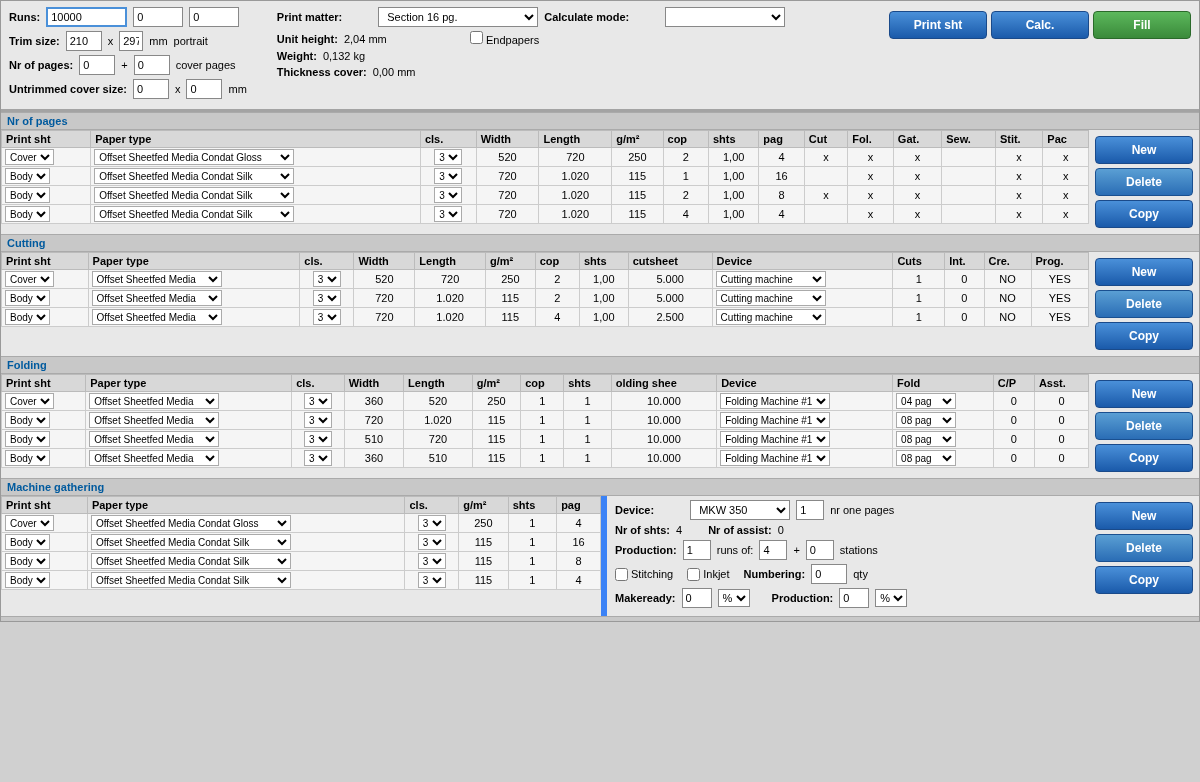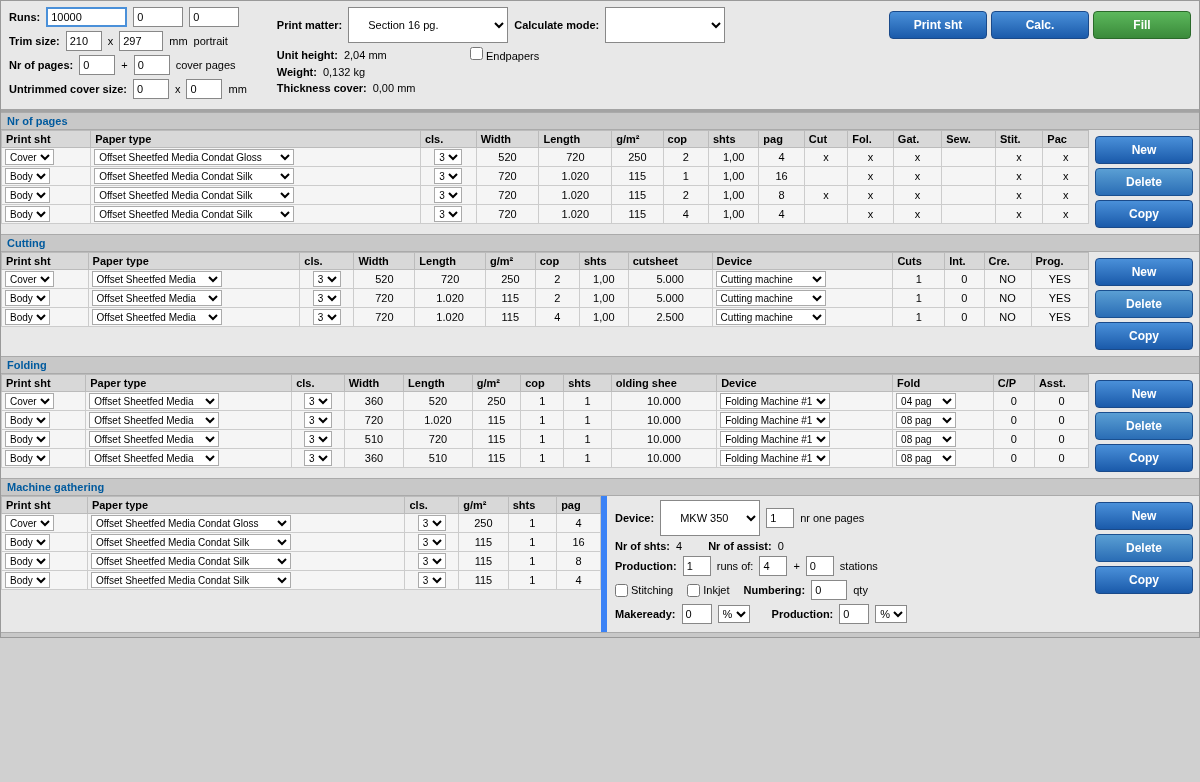--- a/index.html
+++ b/index.html
@@ -37,24 +37,25 @@
       font-size: 11px;
       height: 20px;
     }
     input.highlighted {
       border: 2px solid #4a90d9;
       background: #fff;
     }
     .select-styled {
       border: 1px solid #888;
       background: #fff;
-      padding: 1px 15px;
+      padding: 1px 4px;
       font-size: 11px;
-      height: 36px;
+      height: 20px;
       appearance: auto;
+      margin-left: 30px;
     }
     .btn-action {
       background: linear-gradient(to bottom, #4a90d9, #1a5aaa);
       color: #fff;
       border: 1px solid #1a4a8a;
       border-radius: 4px;
       padding: 6px 0;
       font-size: 12px;
       font-weight: bold;
       cursor: pointer;
@@ -203,21 +204,21 @@
         <div class="top-row">
           <span class="label-field">Runs:</span>
           <input type="text" class="highlighted" style="width: 81px;" value="10000">
           <input type="text" style="width: 50px;" value="0">
           <input type="text" style="width: 50px;" value="0">
         </div>
         <div class="top-row">
           <span class="label-field">Trim size:</span>
           <input type="text" style="width: 36px;" value="210">
           <span>x</span>
-          <input type="text" style="width: 44px;" value="297">
+          <input type="text" style="width: 24px; text-align: center;" value="297">
           <span>mm</span>
           <span>portrait</span>
         </div>
         <div class="top-row">
           <span class="label-field">Nr of pages:</span>
           <input type="text" style="width: 36px;" value="0">
           <span>+</span>
           <input type="text" style="width: 36px;" value="0">
           <span>cover pages</span>
         </div>

